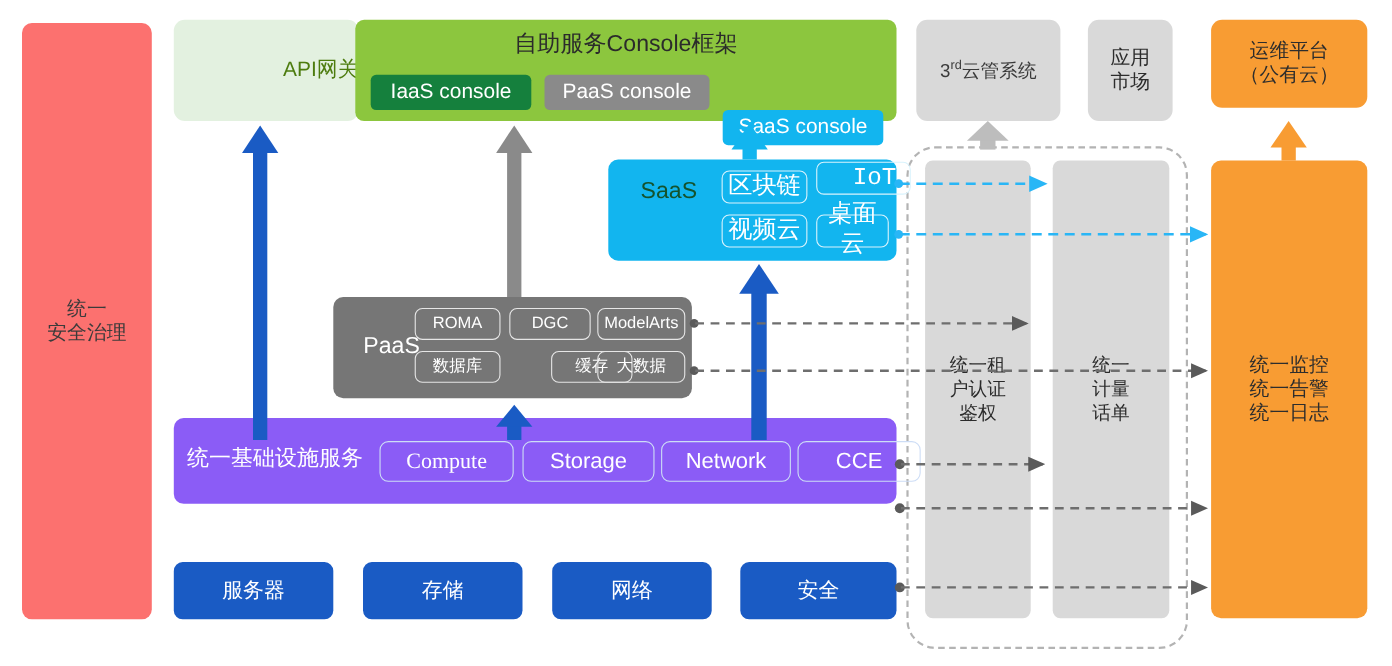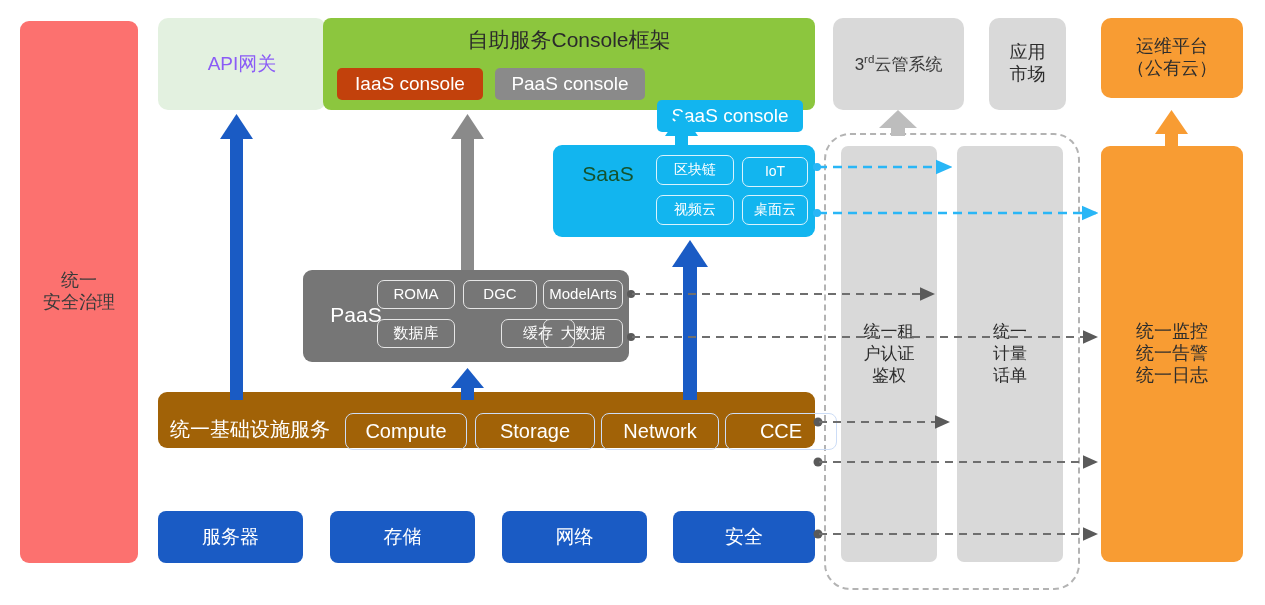--- a/index.html
+++ b/index.html
@@ -32,23 +32,24 @@
     left: 20px; top: 21px; width: 118px; height: 542px;
     background: #fc716f;
     color: #3b3b3b;
     font-size: 18px;
     border-radius: 9px;
   }
   
   #api-gw {
     left: 158px; top: 18px; width: 168px; height: 92px;
     background: #e3f1e0;
-    color: #8b5cf6;
+    color: #4d7c0f;
     font-size: 19px;
     border-radius: 10px;
+    justify-content: flex-end;
   }
   
   #console-frame {
     left: 323px; top: 18px; width: 492px; height: 92px;
     background: #8dc63f;
     background: #8cc63e;
     border-radius: 8px;
     display: block;
   }
   #console-title {
@@ -59,21 +60,21 @@
     color: #2b2b2b;
   }
   .console-chip {
     position: absolute;
     top: 50px; height: 32px;
     border-radius: 5px;
     display: flex; align-items: center; justify-content: center;
     color: #ffffff;
     font-size: 19px;
   }
-  #chip-iaas { left: 14px; width: 146px; background: #c2410c; }
+  #chip-iaas { left: 14px; width: 146px; background: #15803d; }
   #chip-paas { left: 172px; width: 150px; background: #8a8a8a; }
   #chip-saas { left: 334px; width: 146px; background: #12b5ef; margin-top: 32px; }
   
   #third-cloud {
     left: 833px; top: 18px; width: 131px; height: 92px;
     background: #d9d9d9; color: #3a3a3a; font-size: 17px;
     border-radius: 10px;
   }
   #app-market {
     left: 989px; top: 18px; width: 77px; height: 92px;
@@ -100,24 +101,24 @@
     display: block;
   }
   #saas-label {
     position: absolute; left: 12px; top: 16px; width: 86px;
     color: #14532d; font-size: 21px; text-align: center;
   }
   .saas-chip {
     position: absolute; height: 28px;
     border: 1.6px solid #d9f3fd; border-radius: 7px;
     display: flex; align-items: center; justify-content: center;
-    color: #ffffff; font-size: 14px;
+    color: #ffffff; font-size: 22px; font-family: Liberation Mono, monospace;
   }
   #saas-c0 { left: 103px; top: 10px;  width: 76px; }
-  #saas-c1 { left: 189px; top: 12px;  width: 64px; }
+  #saas-c1 { left: 189px; top: 2px;  width: 64px; padding-left: 20px; }
   #saas-c2 { left: 103px; top: 50px;  width: 76px; }
   #saas-c3 { left: 189px; top: 50px;  width: 64px; }
   
   #paas-box {
     left: 303px; top: 270px; width: 326px; height: 92px;
     background: #767676;
     border-radius: 9px;
     display: block;
   }
   #paas-label {
@@ -131,36 +132,36 @@
     color: #ffffff; font-size: 15px;
   }
   #paas-c0 { left: 74px;  top: 10px; width: 76px; }
   #paas-c1 { left: 160px; top: 10px; width: 72px; }
   #paas-c2 { left: 240px; top: 10px; width: 78px; }
   #paas-c3 { left: 74px;  top: 49px; width: 76px; }
   #paas-c4 { left: 160px; top: 49px; width: 72px; margin-left: 38px; }
   #paas-c5 { left: 240px; top: 49px; width: 78px; }
   
   #infra-bar {
-    left: 158px; top: 392px; width: 657px; height: 56px;
-    background: #a16207;
+    left: 158px; top: 380px; width: 657px; height: 78px;
+    background: #8b5cf6;
     border-radius: 9px;
     display: block;
   }
   #infra-label {
     position: absolute; left: 12px; top: 25px;
     color: #ffffff; font-size: 20px;
   }
   .infra-chip {
     position: absolute; top: 21px; height: 35px;
     border: 1.6px solid #cdddf6; border-radius: 8px;
     display: flex; align-items: center; justify-content: center;
     color: #ffffff; font-size: 20px;
   }
-  #infra-c0 { left: 187px; width: 120px; }
+  #infra-c0 { left: 187px; width: 120px; font-family: Liberation Serif, serif; }
   #infra-c1 { left: 317px; width: 118px; }
   #infra-c2 { left: 443px; width: 116px; text-align: center; }
   #infra-c3 { left: 567px; width: 110px; }
   
   .hw-box {
     position: absolute; top: 511px; height: 52px;
     background: #1a5bc4; color: #ffffff; font-size: 19px;
     border-radius: 8px;
     display: flex; align-items: center; justify-content: center;
   }

